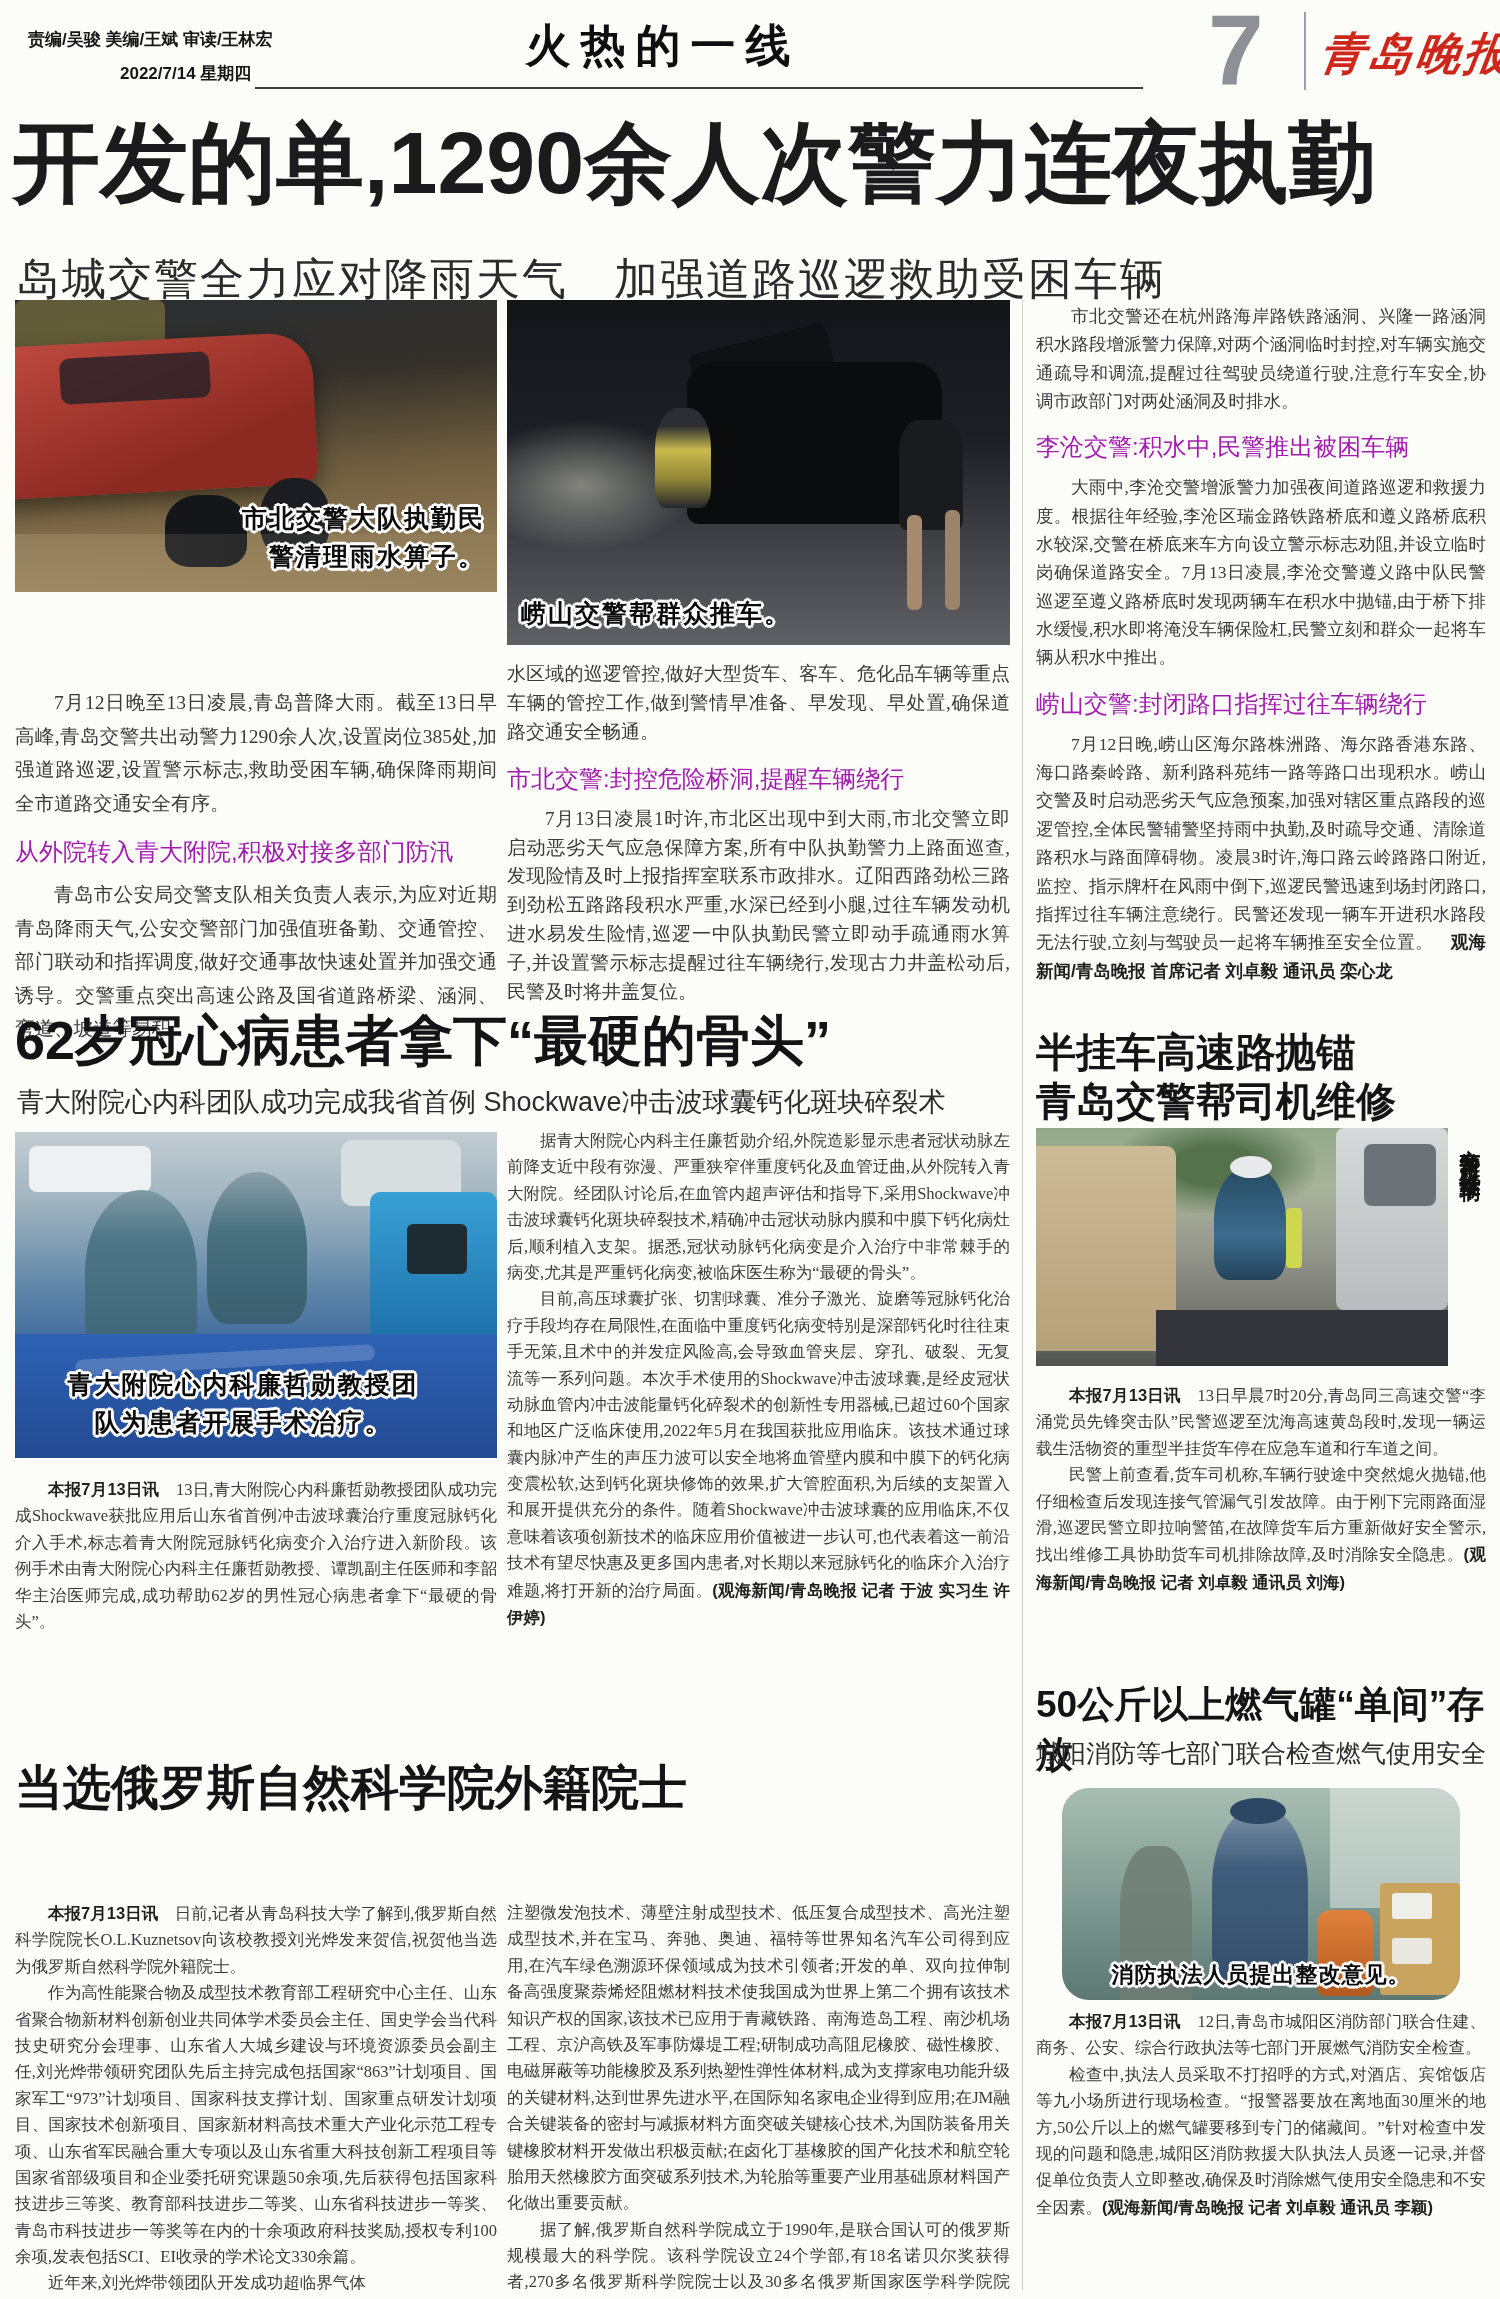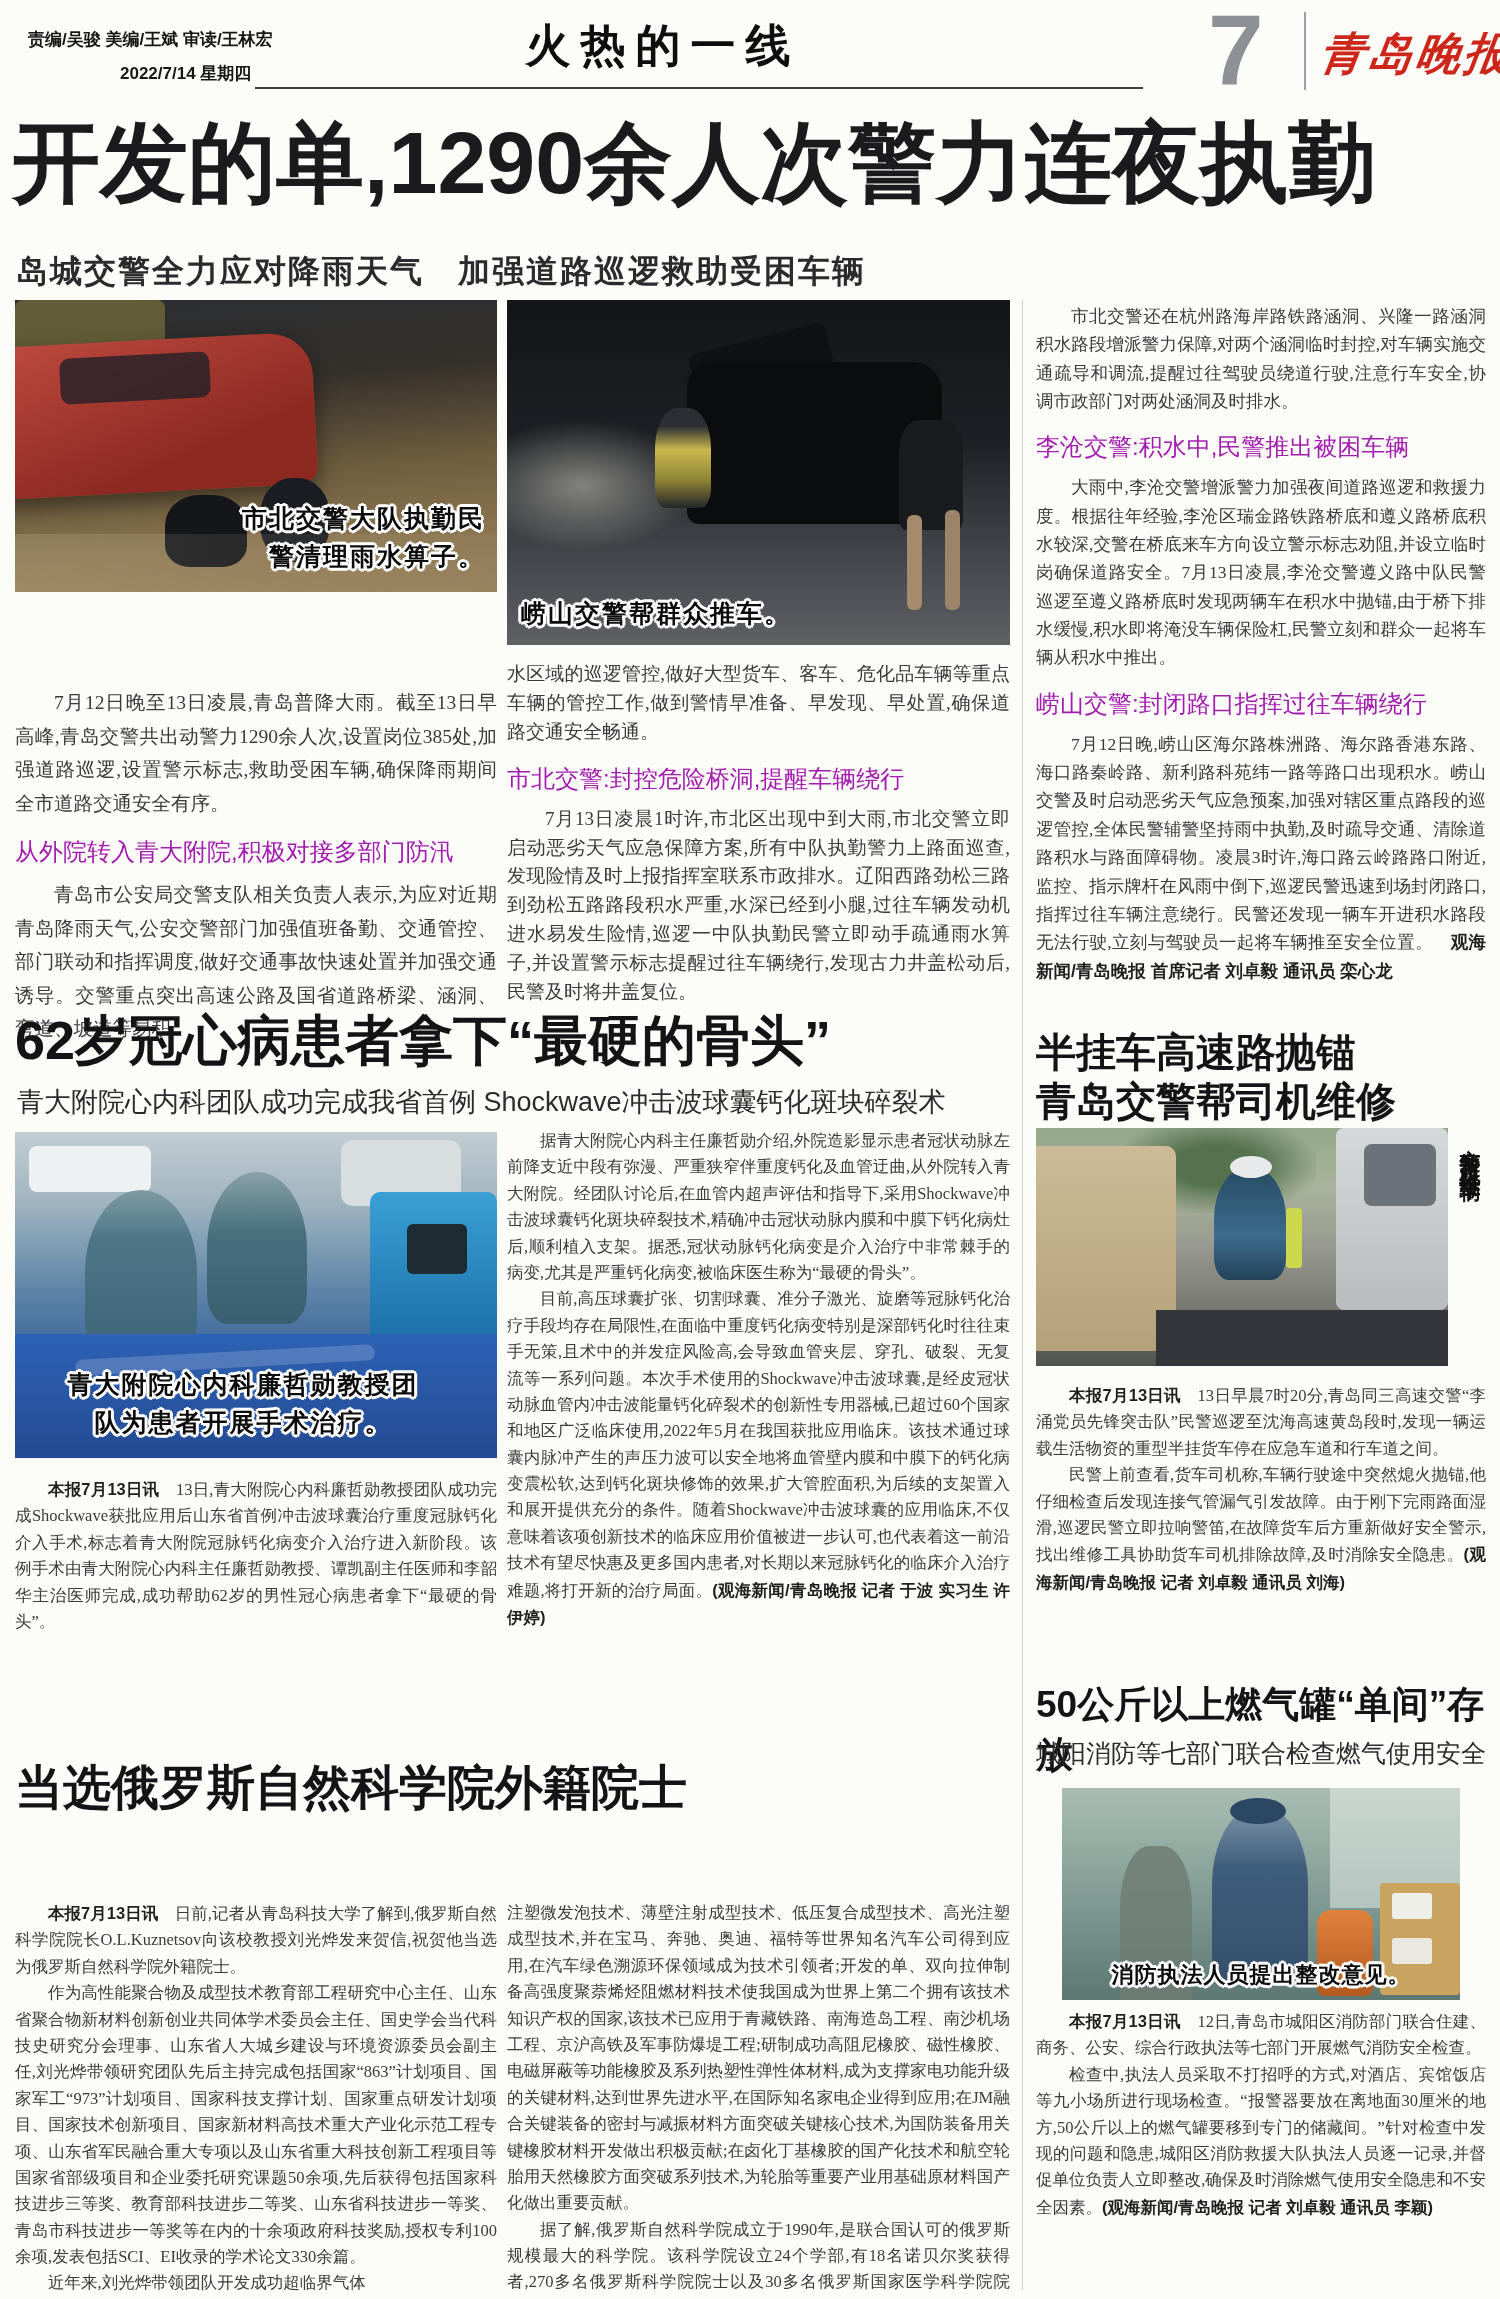--- a/index.html
+++ b/index.html
@@ -16,21 +16,21 @@
                   letter-spacing:10px; color:#0e0e0e; }
   .hdr-rule { left:255px; top:87px; width:888px; height:2px; background:#3c3c3c; }
   .hdr-pagenum { left:1208px; top:0px; font-size:100px; font-weight:700; color:#8d9196; line-height:1; }
   .hdr-vrule { left:1304px; top:12px; width:2px; height:78px; background:#9aa0a5; }
   .hdr-paper { left:1320px; top:24px; font-size:45px; font-weight:700; color:#cd261a; font-style:italic;
                transform:skewX(-8deg); letter-spacing:3px; white-space:nowrap; }
 
   
   .main-headline { left:12px; top:104px; width:1478px; font-size:88px; font-weight:900; color:#1b1b1d;
                    white-space:nowrap; letter-spacing:0; }
-  .main-subheadline { left:16px; top:250px; font-size:32px; color:#2b2b2d; letter-spacing:2px; font-weight:700; }
+  .main-subheadline { left:16px; top:250px; font-size:44px; color:#2b2b2d; letter-spacing:2px; font-weight:400; }
 
   
   .photo { position:absolute; overflow:hidden; background:#777; }
   .ph { position:absolute; }
   .photo-cap { position:absolute; font-family:"Liberation Sans","DejaVu Sans",sans-serif; font-weight:700;
                color:#0c0c0c; line-height:1.55;
                text-shadow:-2px -2px 0 #fff,2px -2px 0 #fff,-2px 2px 0 #fff,2px 2px 0 #fff,
                            -3px 0 0 #fff,3px 0 0 #fff,0 -3px 0 #fff,0 3px 0 #fff; }
 
   
@@ -154,21 +154,21 @@
   <div class="v-cap" style="left:1456px;top:1132px;height:232px;">交警帮司机维修车辆。</div>
 
   <div class="body-col small" style="left:1036px;top:1382px;width:450px;">
     <p><span class="lead-label">本报7月13日讯</span><span>　13日早晨7时20分,青岛同三高速交警“李涌党员先锋突击队”民警巡逻至沈海高速黄岛段时,发现一辆运载生活物资的重型半挂货车停在应急车道和行车道之间。</span></p>
     <p><span>民警上前查看,货车司机称,车辆行驶途中突然熄火抛锚,他仔细检查后发现连接气管漏气引发故障。由于刚下完雨路面湿滑,巡逻民警立即拉响警笛,在故障货车后方重新做好安全警示,找出维修工具协助货车司机排除故障,及时消除安全隐患。</span><span class="byline">(观海新闻/青岛晚报 记者 刘卓毅 通讯员 刘海)</span></p>
   </div>
 
   <div class="sec-headline" style="left:1036px;top:1680px;font-size:37px;">50公斤以上燃气罐“单间”存放</div>
   <div class="sec-subheadline" style="left:1036px;top:1737px;font-size:25px;">城阳消防等七部门联合检查燃气使用安全</div>
 
-  <div class="photo" style="left:1062px;top:1788px;width:398px;height:212px;background:linear-gradient(180deg,#a8bdb2 0%,#8aa49b 40%,#6d8a84 75%,#5d7872 100%);">
+  <div class="photo" style="left:1062px;top:1788px;width:398px;height:212px;background:linear-gradient(180deg,#a8bdb2 0%,#8aa49b 40%,#6d8a84 75%,#5d7872 100%);border-radius:27px;">
     <div class="ph" style="right:0;top:0;width:130px;height:120px;background:rgba(235,240,238,.5);"></div>
     <div class="ph" style="left:58px;top:58px;width:72px;height:154px;background:#6f7d72;border-radius:40% 40% 0 0;opacity:.85;"></div>
     <div class="ph" style="left:150px;top:20px;width:96px;height:172px;background:linear-gradient(180deg,#7c92a6 0%,#3f5d7c 35%,#35506b 100%);border-radius:45% 45% 15% 15%;"></div>
     <div class="ph" style="left:168px;top:10px;width:56px;height:26px;background:#2c4764;border-radius:50%;"></div>
     <div class="ph" style="left:255px;top:122px;width:56px;height:86px;background:linear-gradient(180deg,#e0813c,#b35a1f);border-radius:14px 14px 8px 8px;"></div>
     <div class="ph" style="left:318px;top:95px;width:80px;height:112px;background:#c8a45e;border-radius:4px;"></div>
     <div class="ph" style="left:330px;top:105px;width:40px;height:26px;background:#efefea;border-radius:3px;"></div>
     <div class="ph" style="left:330px;top:150px;width:40px;height:26px;background:#e9e9e2;border-radius:3px;"></div>
     <div class="photo-cap" style="left:50%;bottom:8px;transform:translateX(-50%);font-size:22px;white-space:nowrap;letter-spacing:1px;">消防执法人员提出整改意见。</div>
   </div>

